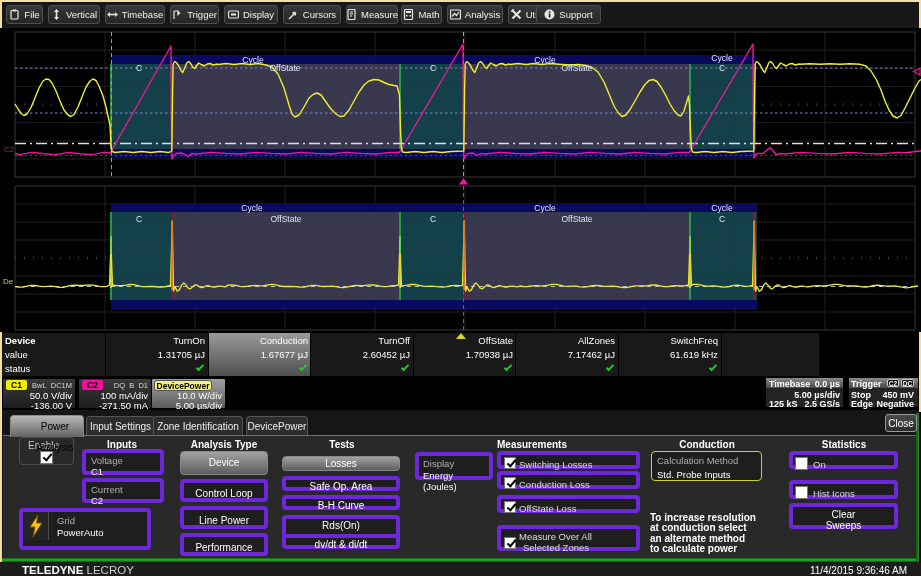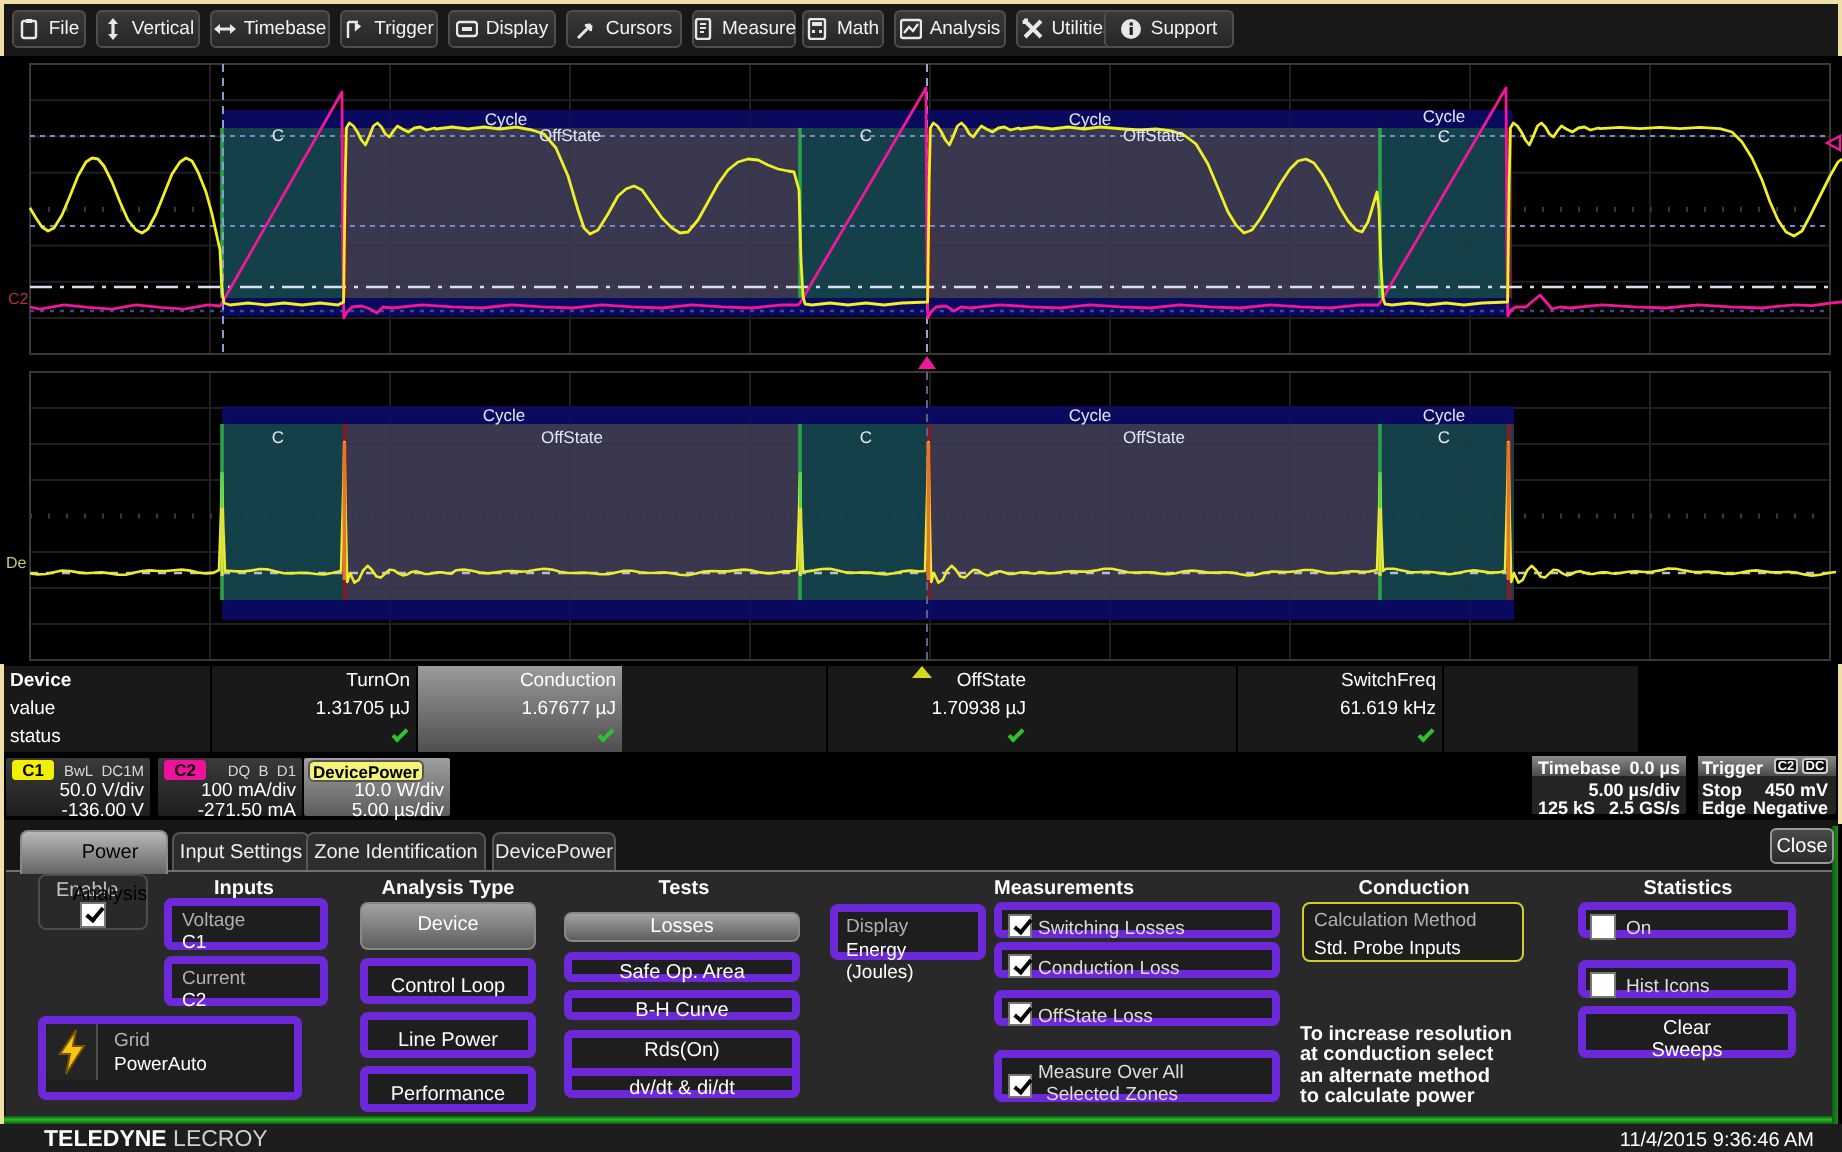--- a/index.html
+++ b/index.html
@@ -82,21 +82,21 @@
     </svg>
     <span>Analysis</span>
   </div>
 <div class="mbtn" style="left:508px;width:51px;">
     <svg width="11" height="11" viewBox="0 0 11 11">
       <path d="M1.5 1.5 L9.5 9.5 M9.5 1.5 L1.5 9.5" stroke="#e8e8e8" stroke-width="2"></path>
       <path d="M1 1 L3 1 M1 1 L1 3" stroke="#e8e8e8" stroke-width="1.4"></path>
     </svg>
     <span>Utilities</span>
   </div>
-<div class="mbtn" style="left:552px;width:65px;">
+<div class="mbtn" style="left:536px;width:65px;">
     <svg width="11" height="11" viewBox="0 0 11 11">
       <circle cx="5.5" cy="5.5" r="5" fill="#e8e8e8"></circle>
       <rect x="4.8" y="4.5" width="1.6" height="4" fill="#222"></rect>
       <rect x="4.8" y="2.2" width="1.6" height="1.6" fill="#222"></rect>
     </svg>
     <span>Support</span>
   </div>
 <svg class="ab" style="left:0;top:28px;" width="921" height="304" viewBox="0 28 921 304">
     <rect x="0" y="28" width="921" height="304" fill="#000"></rect>
     <g stroke="#1f1f1f" stroke-width="1" opacity="1">
@@ -247,23 +247,33 @@
 <div class="ab" style="left:103px;top:0;width:103px;height:43px;border-left:1px solid #000;">
 <div class="ab" style="right:3px;top:2px;">TurnOn</div>
 <div class="ab" style="right:3px;top:16px;">1.31705 µJ</div>
 <div class="gchk" style="right:4px;top:32px;"></div>
 </div>
 <div class="ab" style="left:206px;top:0;width:103px;height:43px;background:linear-gradient(#9a9a9a,#4f4f4f);border-left:1px solid #000;">
 <div class="ab" style="right:3px;top:2px;">Conduction</div>
 <div class="ab" style="right:3px;top:16px;">1.67677 µJ</div>
 <div class="gchk" style="right:4px;top:32px;"></div>
 </div>
+<div class="ab" style="left:308px;top:0;width:103px;height:43px;border-left:1px solid #000;">
+<div class="ab" style="right:3px;top:2px;">TurnOff</div>
+<div class="ab" style="right:3px;top:16px;">2.60452 µJ</div>
+<div class="gchk" style="right:4px;top:32px;"></div>
+</div>
 <div class="ab" style="left:411px;top:0;width:103px;height:43px;border-left:1px solid #000;">
 <div class="ab" style="right:3px;top:2px;">OffState</div>
 <div class="ab" style="right:3px;top:16px;">1.70938 µJ</div>
+<div class="gchk" style="right:4px;top:32px;"></div>
+</div>
+<div class="ab" style="left:513px;top:0;width:103px;height:43px;border-left:1px solid #000;">
+<div class="ab" style="right:3px;top:2px;">AllZones</div>
+<div class="ab" style="right:3px;top:16px;">7.17462 µJ</div>
 <div class="gchk" style="right:4px;top:32px;"></div>
 </div>
 <div class="ab" style="left:616px;top:0;width:103px;height:43px;border-left:1px solid #000;">
 <div class="ab" style="right:3px;top:2px;">SwitchFreq</div>
 <div class="ab" style="right:3px;top:16px;">61.619 kHz</div>
 <div class="gchk" style="right:4px;top:32px;"></div>
 </div>
 <div class="ab" style="left:719px;top:0;width:98px;height:43px;border-left:1px solid #000;"></div>
 <div class="ab" style="left:817px;top:0;width:100px;height:43px;background:#000;"></div>
 </div>

